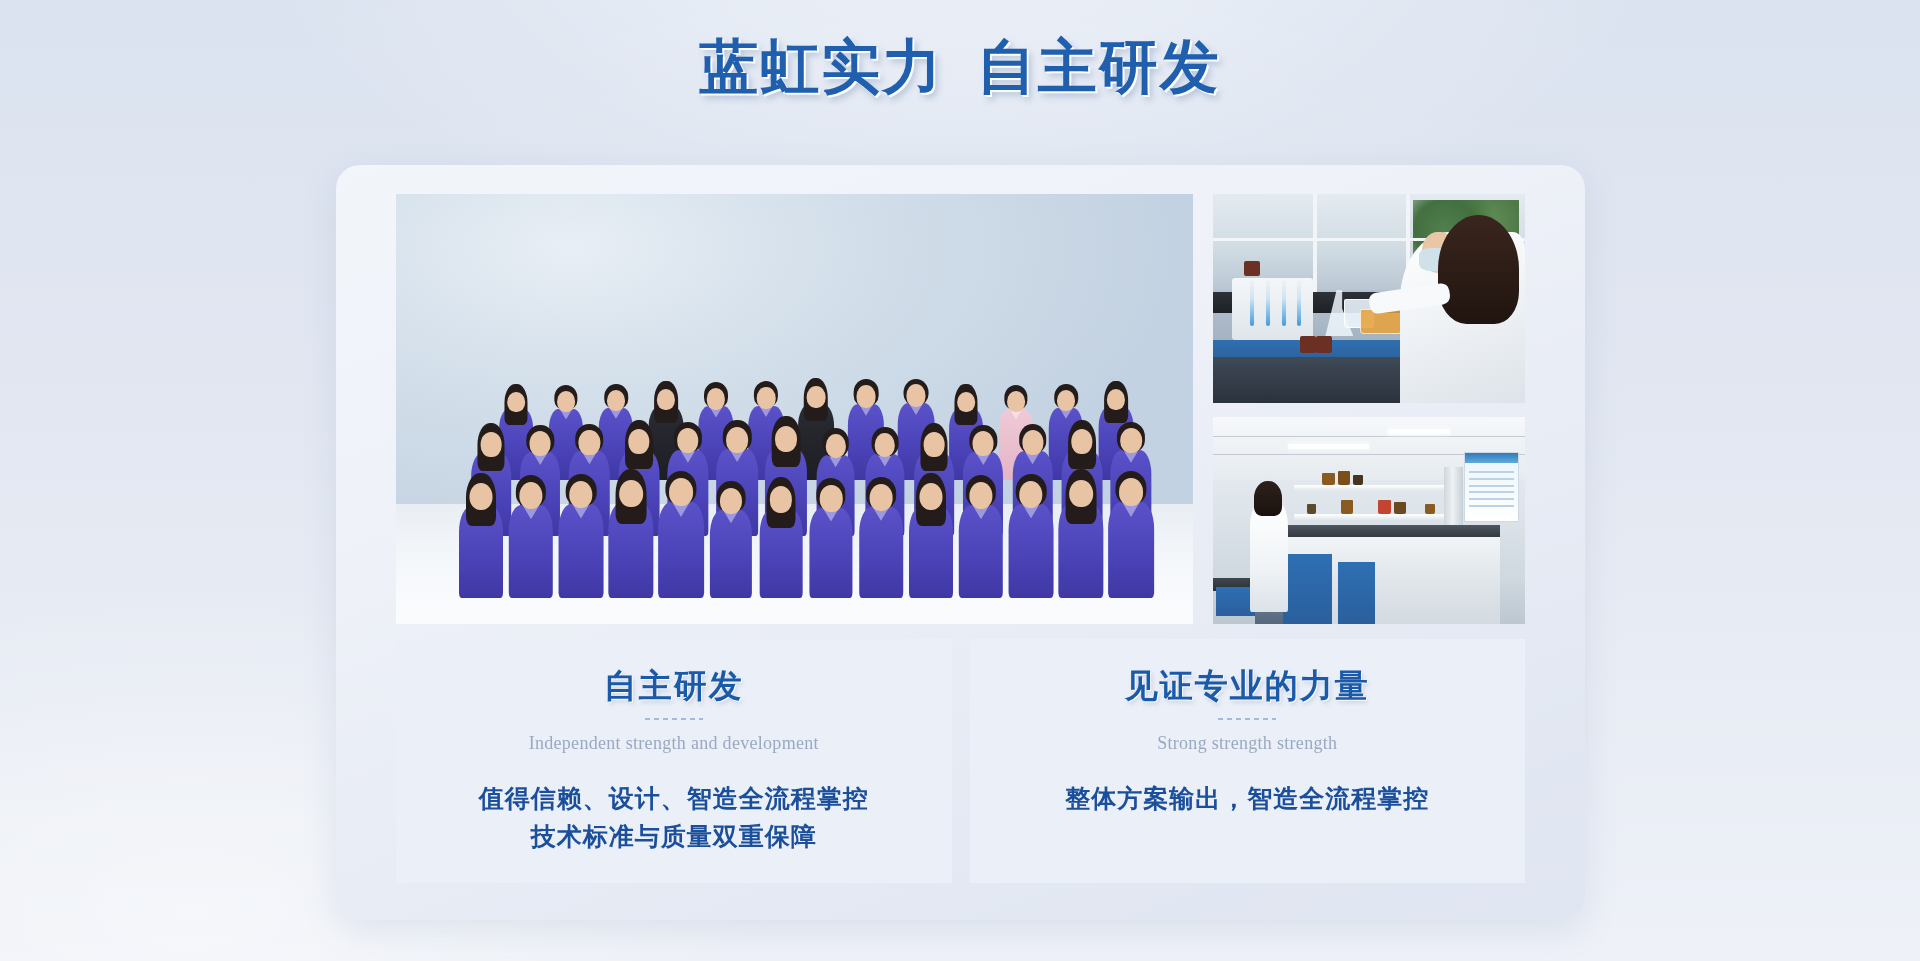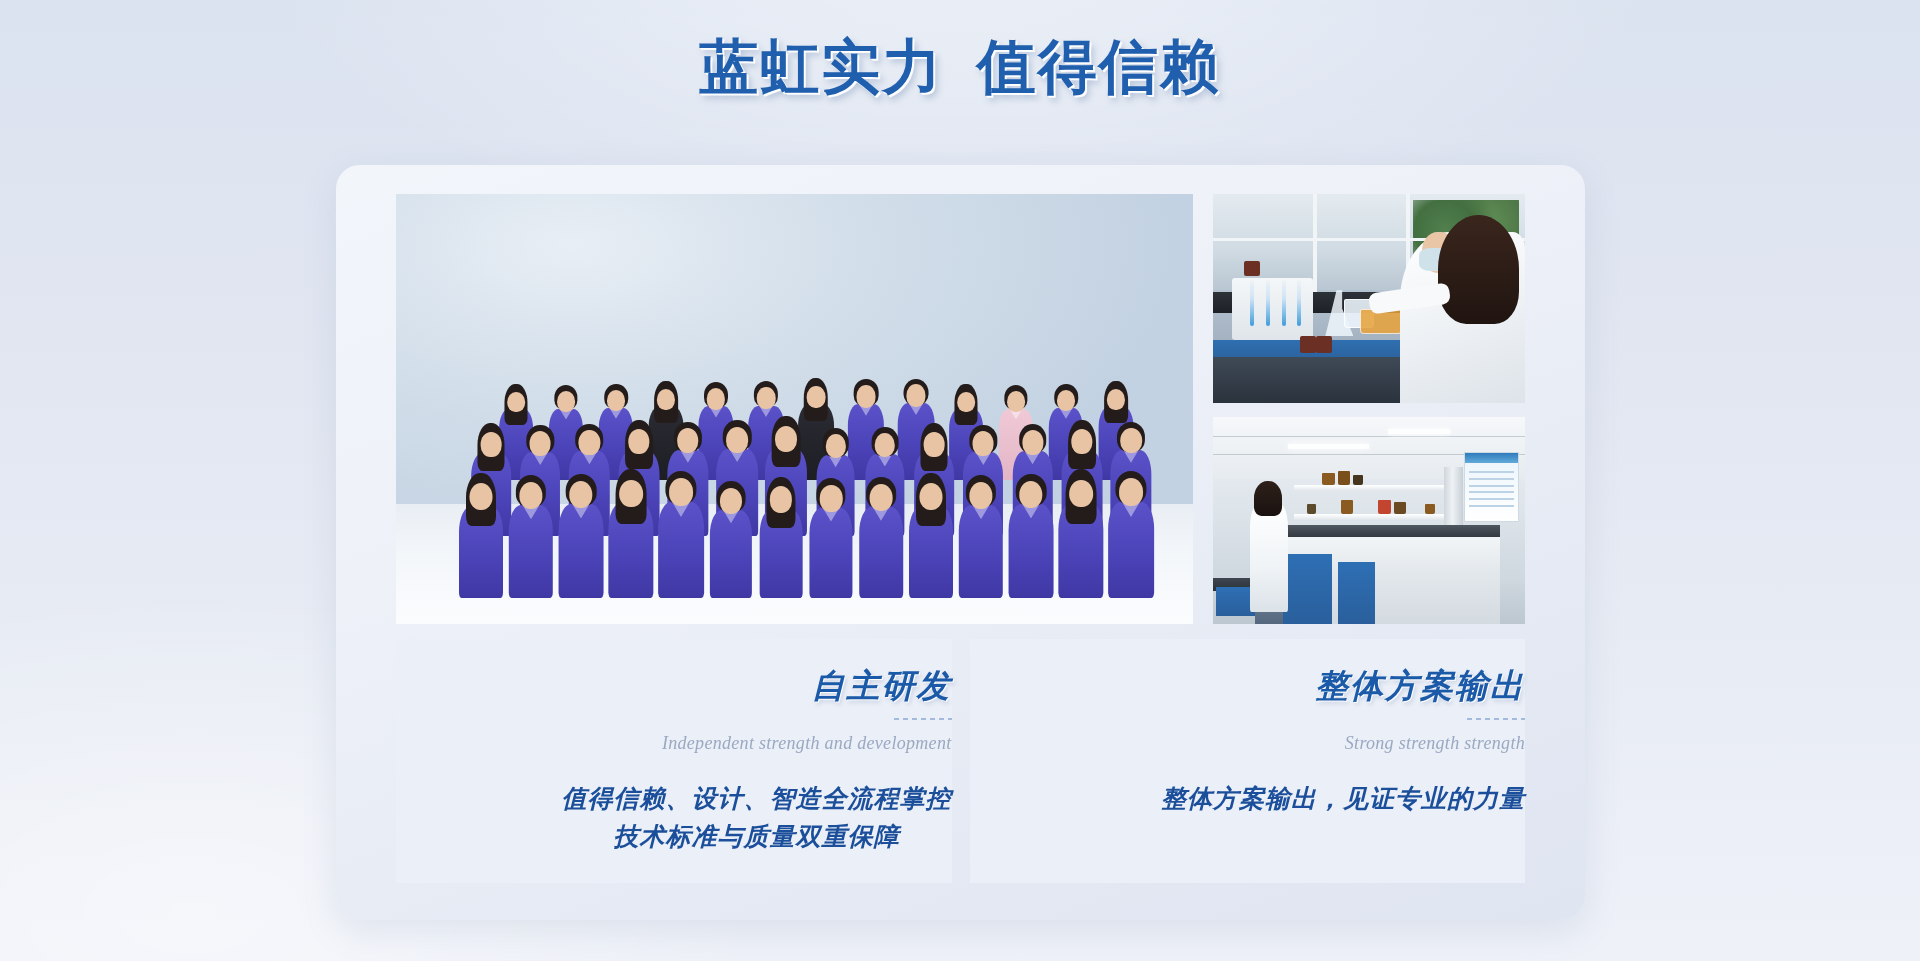--- a/index.html
+++ b/index.html
@@ -287,24 +287,23 @@
     width: 1129px;
     height: 244px;
     display: flex;
     gap: 18px;
   }
   .card {
     flex: 1;
     background: #ebeff7;
     display: flex;
     flex-direction: column;
-    align-items: flex-end;
+    align-items: center;
     padding-top: 28px;
     box-sizing: border-box;
-    font-style: italic;
   }
   .card-title {
     font-family: "Liberation Serif", "DejaVu Serif", serif;
     font-size: 33px;
     font-weight: 700;
     color: #1b5aa8;
     letter-spacing: 2px;
     text-shadow: 1px 1px 0 rgba(255,255,255,0.9), 2px 3px 4px rgba(110,135,175,0.28);
     margin: 0;
     line-height: 1.2;
@@ -335,21 +334,21 @@
     letter-spacing: 1px;
   }
   .card-desc .l2 { display: block; }
 </style>
 </head>
 <body>
 
 <div class="page">
 
   <div class="header">
-    <h1 class="title">蓝虹实力  值得信赖</h1>
+    <h1 class="title">蓝虹实力  自主研发</h1>
   </div>
 
   <div class="panel">
 
     <div class="media">
 
       <div class="photo photo-main">
         <div class="gp-bg"></div>
         <div class="gp-floor"></div>
         <div class="gp-people" id="people">
@@ -677,24 +676,24 @@
         <div class="card-title">自主研发</div>
         <div class="card-divider"></div>
         <div class="card-en">Independent strength and development</div>
         <div class="card-desc">
           <span class="l1">值得信赖、设计、智造全流程掌控</span>
           <span class="l2">技术标准与质量双重保障</span>
         </div>
       </div>
 
       <div class="card">
-        <div class="card-title">整体方案输出</div>
+        <div class="card-title">见证专业的力量</div>
         <div class="card-divider"></div>
         <div class="card-en">Strong strength strength</div>
         <div class="card-desc">
-          <span class="l1">整体方案输出，见证专业的力量</span>
+          <span class="l1">整体方案输出，智造全流程掌控</span>
           <span class="l2"></span>
         </div>
       </div>
 
     </div>
   </div>
 </div>
 
 </body></html>

